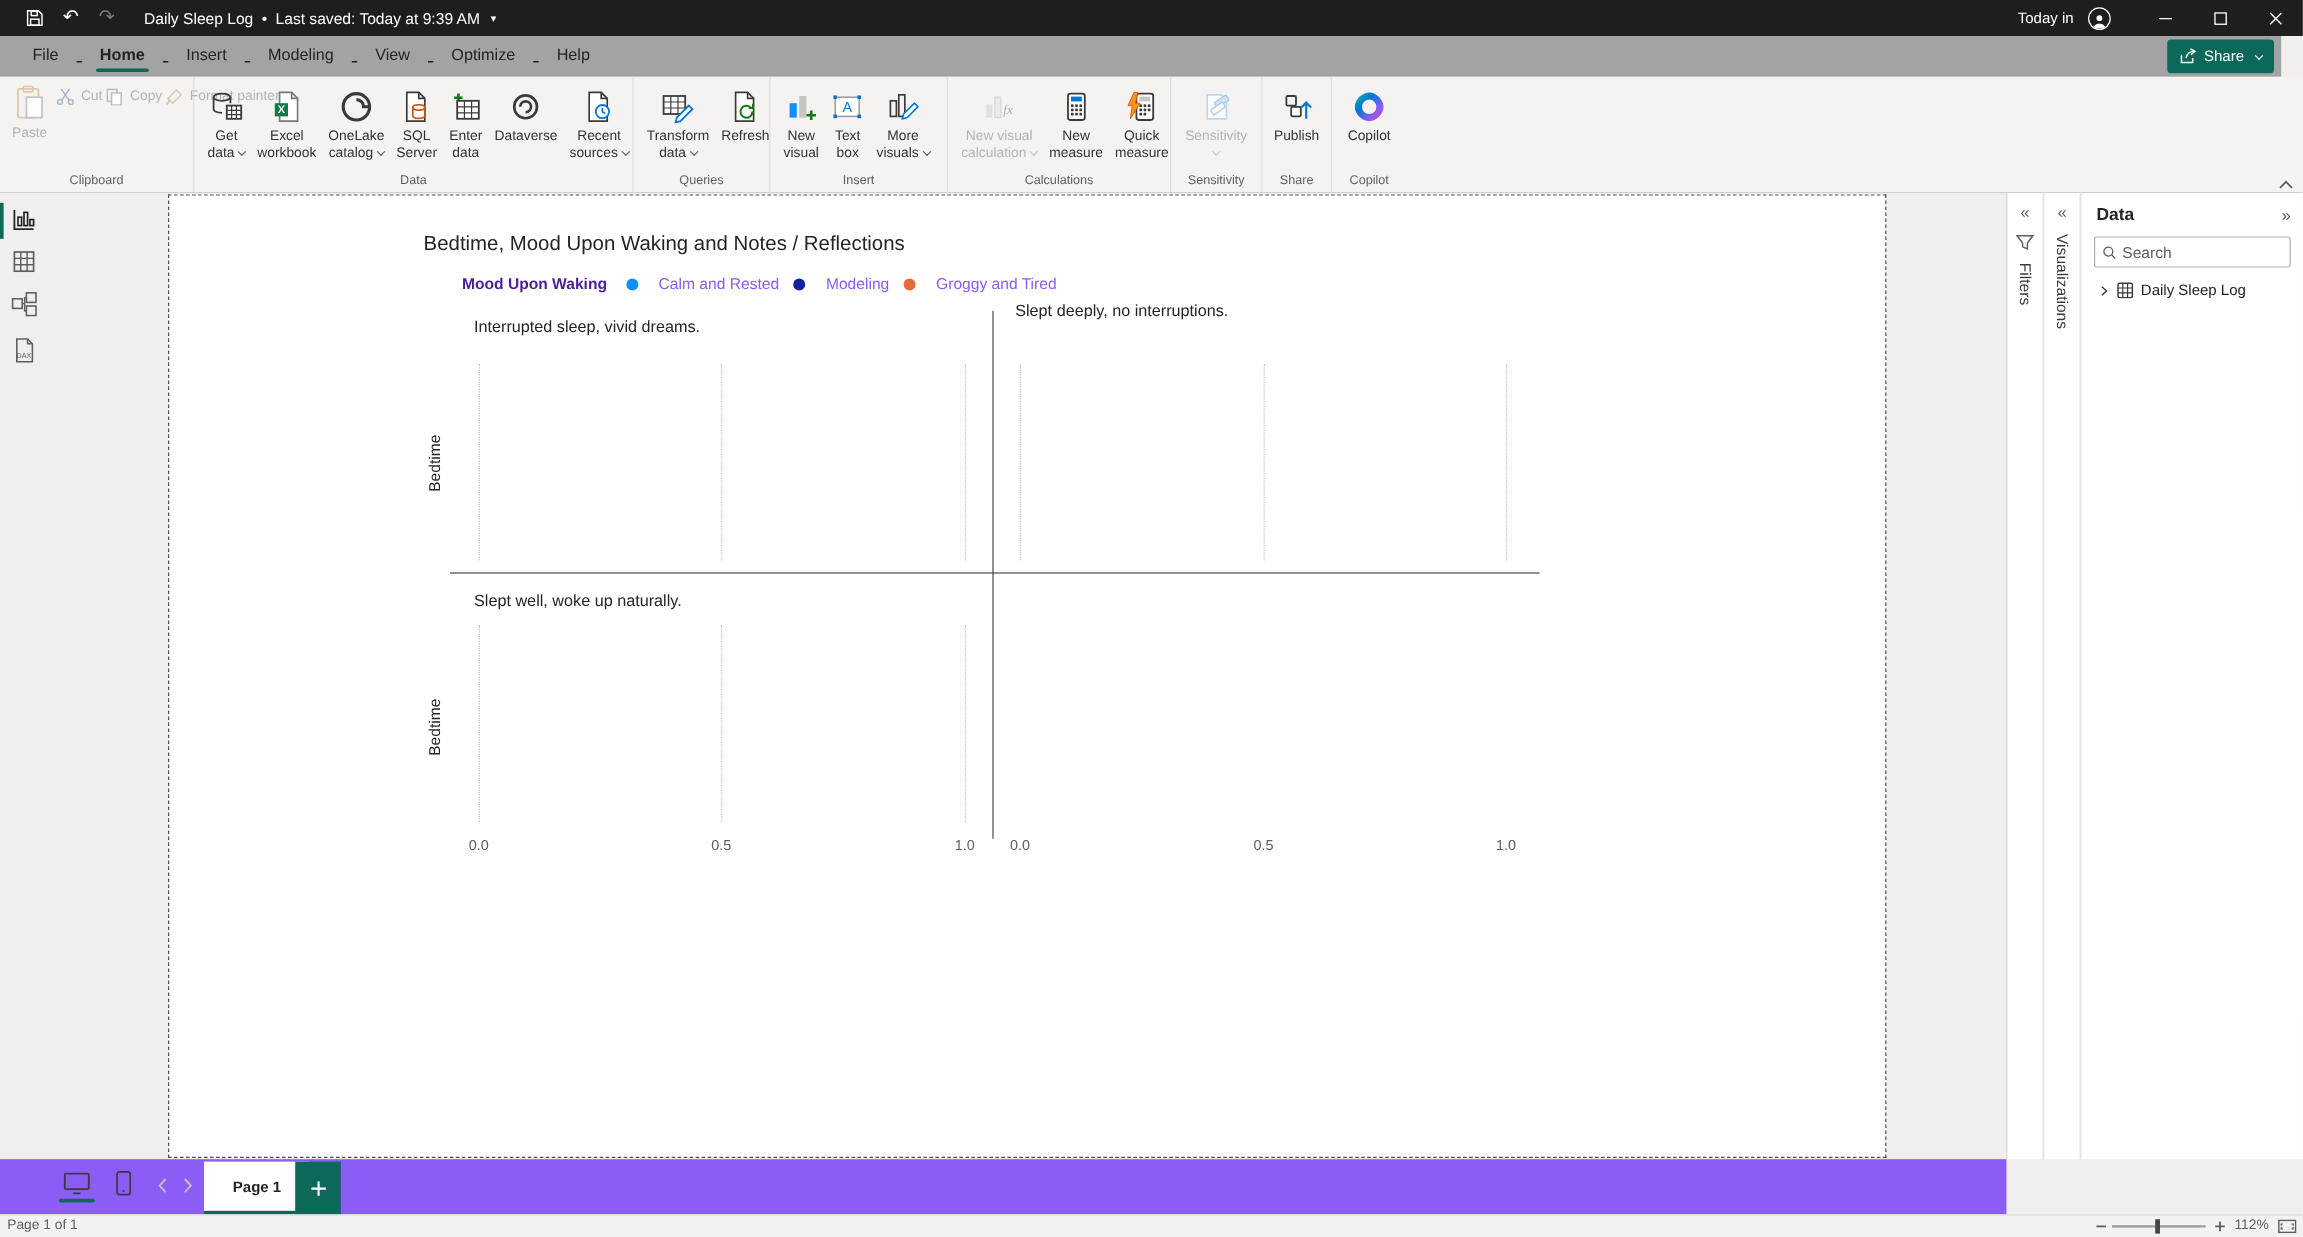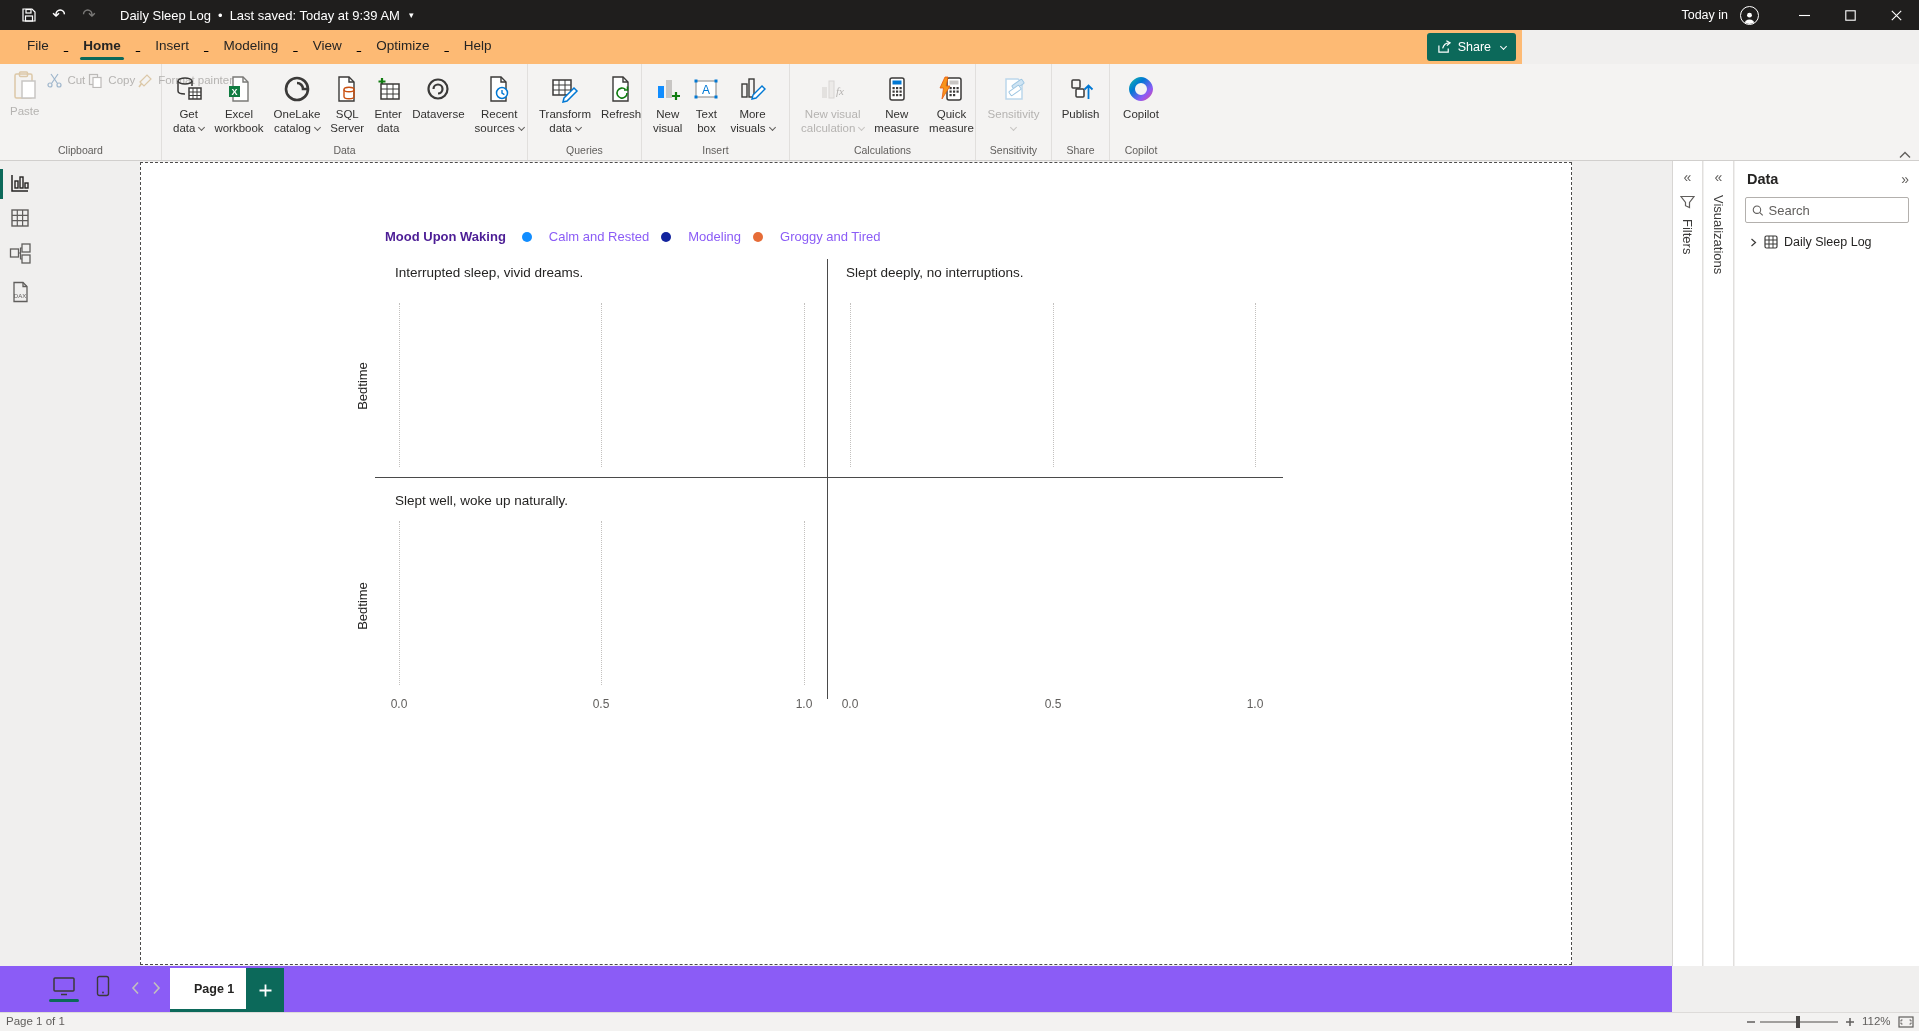--- a/index.html
+++ b/index.html
@@ -15,21 +15,21 @@
   .tb-disabled { color:#7a7977; }
   #tb-title { display:flex; align-items:center; gap:7px; margin-left:16px; font-size:13px; cursor:pointer; }
   #tb-caret { font-size:9px; margin-left:2px; }
   #tb-right { margin-left:auto; display:flex; align-items:center; height:30px; }
   #tb-signin { font-size:12.5px; margin-right:12px; cursor:pointer; }
   #tb-avatar { width:19px; height:19px; border-radius:50%; border:1.5px solid #fff;
     display:flex; align-items:flex-end; justify-content:center; overflow:hidden; margin-right:22px; cursor:pointer; }
   .win-btn { width:46px; height:30px; display:flex; align-items:center; justify-content:center; cursor:pointer; }
 
   
-  #menubar { position:absolute; left:0; top:30px; width:1522px; height:34px; background:#fdba74;text-decoration:underline; }
+  #menubar { position:absolute; left:0; top:30px; width:1901px; height:34px; background:#a3a3a3;text-decoration:underline; }
   .menu-item { position:relative; display:inline-block; padding:8px 15px 9px; font-size:13.5px; color:#252423; cursor:pointer; }
   .menu-item.active { font-weight:bold; }
   .menu-item.active::after { content:""; position:absolute; left:12px; right:12px; bottom:2px; height:3px; background:#0C695A; border-radius:2px; }
   #share-btn { position:absolute; right:6px; top:3px; height:28px; padding:0 10px; background:#0C695A; color:#fff;
     border:none; border-radius:3px; font-size:12.5px; display:flex; align-items:center; gap:6px; cursor:pointer;
     font-family:"Liberation Sans",sans-serif; }
 
   
   #ribbon { position:absolute; left:0; top:64px; width:1919px; height:97px; background:#f4f3f2;
     border-bottom:1px solid #d1cfcd; display:flex; }
@@ -523,39 +523,40 @@
     <span class="rail-item" style="top:120px;">
       <svg width="22" height="22" viewBox="0 0 22 22">
           <path d="M5 1.5 h9 l4 4 v15 H5 z" fill="none" stroke="#605e5c" stroke-width="1.3"></path>
           <path d="M14 1.5 v4 h4" fill="none" stroke="#605e5c" stroke-width="1.3"></path>
           <text x="11" y="17" font-size="6" fill="#605e5c" text-anchor="middle" font-family="Liberation Sans,sans-serif">DAX</text>
         </svg>
     </span>
   </div>
 
   <div id="canvas">
+    <div class="vis-title">Bedtime, Mood Upon Waking and Notes / Reflections</div>
 
     <div class="legend">
       <span class="legend-title">Mood Upon Waking</span>
       <span class="legend-item">
         <span class="dot" style="background-color: rgb(17, 141, 255);"></span>
         <span>Calm and Rested</span>
       </span>
       <span class="legend-item">
         <span class="dot" style="background-color: rgb(18, 35, 158);"></span>
         <span>Modeling</span>
       </span>
       <span class="legend-item">
         <span class="dot" style="background-color: rgb(230, 108, 55);"></span>
         <span>Groggy and Tired</span>
       </span>
     </div>
 
     <div class="panel-title" style="left:254px; top:102px;">Interrupted sleep, vivid dreams.</div>
-    <div class="panel-title" style="left:705px; top:102px;">Slept deeply, no interruptions.</div>
+    <div class="panel-title" style="left:705px; top:88px;">Slept deeply, no interruptions.</div>
     <div class="panel-title" style="left:254px; top:330px;">Slept well, woke up naturally.</div>
 
     <div class="ylab" style="left:187px; top:215px;">Bedtime</div>
     <div class="ylab" style="left:187px; top:435px;">Bedtime</div>
 
     <span class="vgrid" style="left:258px; top:140px; height:164px;"></span>
     <span class="vgrid" style="left:460px; top:140px; height:164px;"></span>
     <span class="vgrid" style="left:663px; top:140px; height:164px;"></span>
     <span class="vgrid" style="left:709px; top:140px; height:164px;"></span>
     <span class="vgrid" style="left:912px; top:140px; height:164px;"></span>

